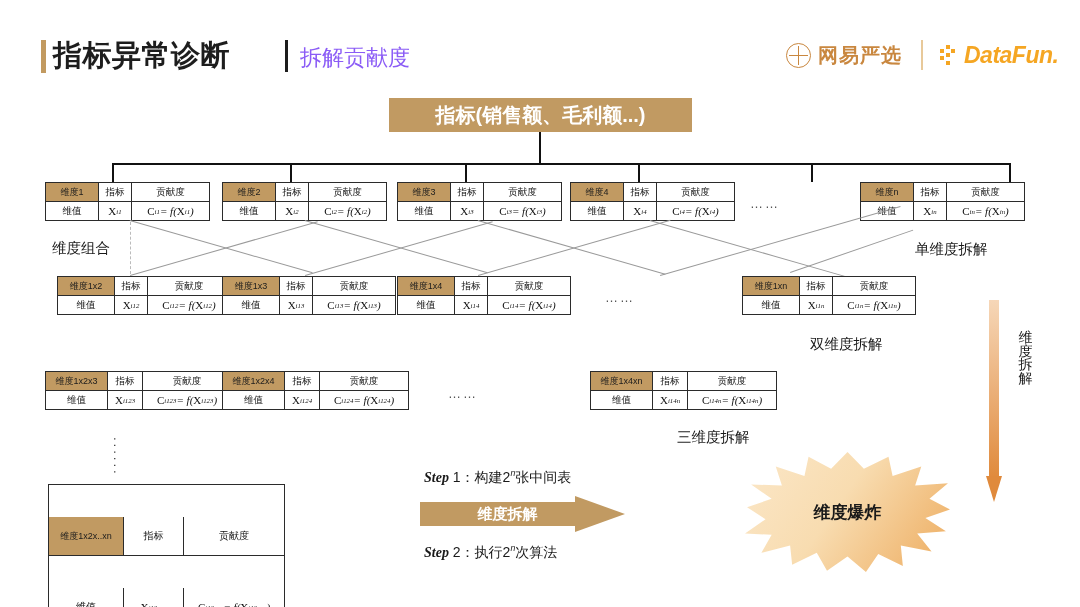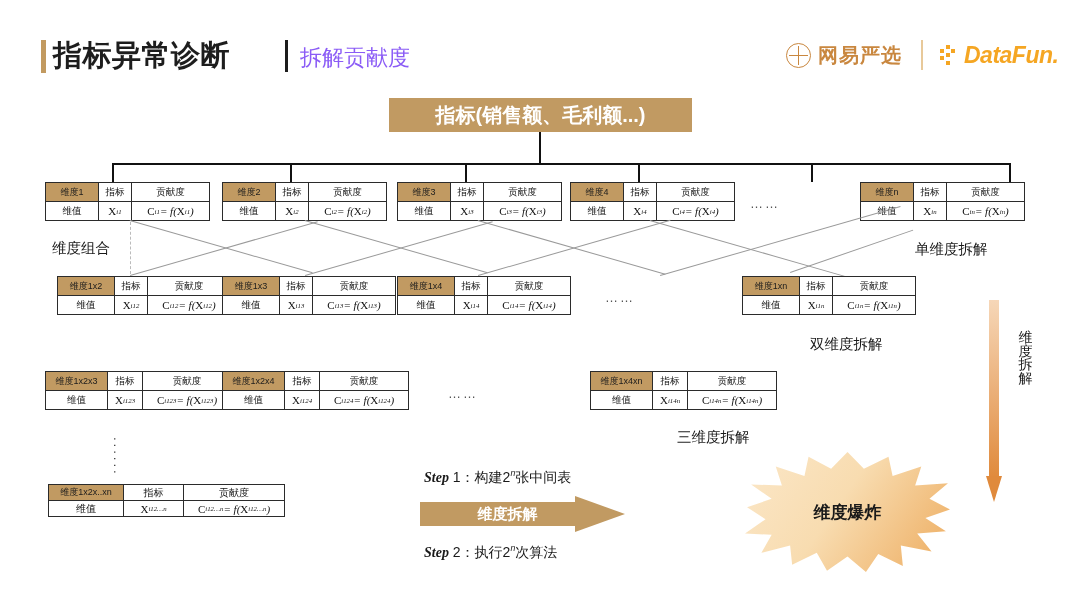--- a/index.html
+++ b/index.html
@@ -110,21 +110,21 @@
   .w2 .c:nth-child(2){ width:33px; }
   .w2 .c:nth-child(3){ width:82px; }
 
   .w3 .c:nth-child(1){ width:62px; }
   .w3 .c:nth-child(2){ width:35px; }
   .w3 .c:nth-child(3){ width:88px; }
 
   .w4 .c:nth-child(1){ width:75px; }
   .w4 .c:nth-child(2){ width:60px; }
   .w4 .c:nth-child(3){ width:100px; }
-  .w4 .c { height:15px; font-size:10px; }
+  .w4 .c { height:38px; font-size:10px;margin-top:32px; }
 
   
   .lbl { position:absolute; font-size:13px; color:#1a1a1a; white-space:nowrap; }
   .lbl.big { font-size:14.5px; }
   .ell { position:absolute; font-size:13px; color:#555; letter-spacing:2px; }
 
   
   .varrow { position:absolute; left:986px; top:300px; width:16px; height:210px; }
   .varrow .shaft {
     position:absolute; left:3px; top:0; width:10px; height:178px;

